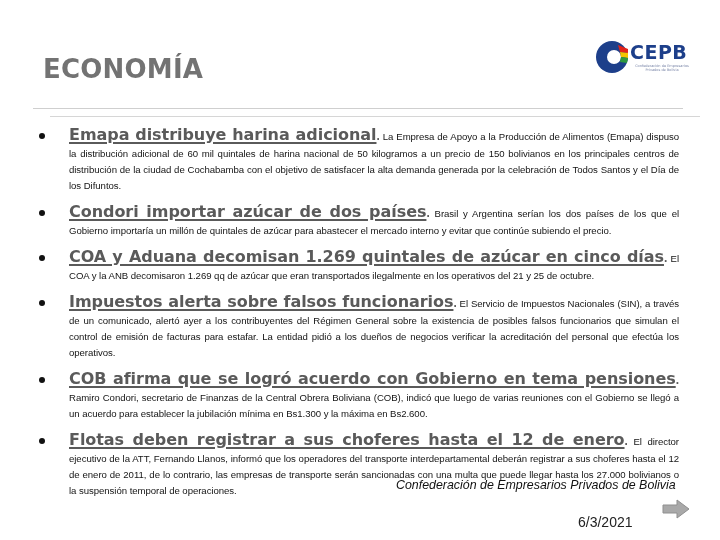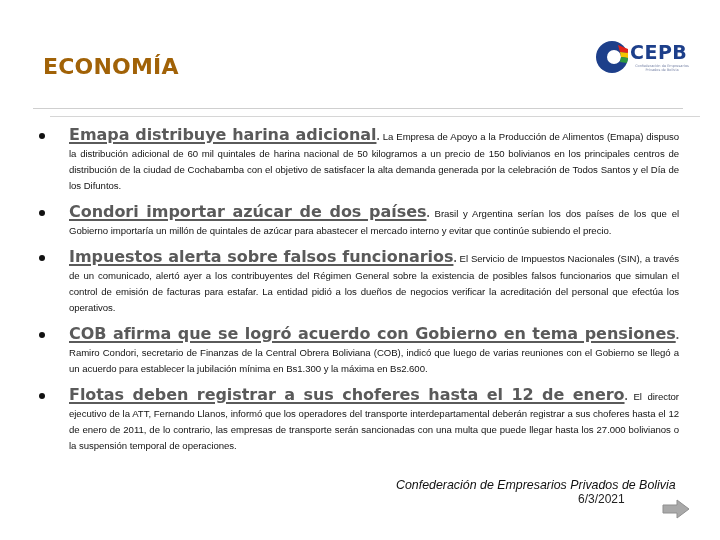--- a/index.html
+++ b/index.html
@@ -2,21 +2,21 @@
 <html><head>
   <meta charset="utf-8">
   <style>
     * { box-sizing: border-box; margin: 0; padding: 0; }
     html, body { width: 720px; height: 540px; background: #ffffff; overflow: hidden; }
     body { position: relative; font-family: "DejaVu Sans", sans-serif; color: #111; }
 
     .title {
       position: absolute; left: 43px; top: 54px;
       font-family: "DejaVu Sans", sans-serif; font-weight: bold;
-      font-size: 22px; color: #a16207; letter-spacing: 0.2px;
+      font-size: 26px; color: #737373; letter-spacing: 0.2px;
     }
     .logo { position: absolute; left: 594px; top: 39px; width: 100px; height: 40px; }
     .logo .mark { position: absolute; left: 0; top: 0; width: 36px; height: 36px; }
     .logo .brand {
       position: absolute; left: 36px; top: 2px;
       font-family: "DejaVu Sans", sans-serif; font-weight: bold; font-size: 19px;
       color: #1d3f8a; letter-spacing: 0.5px;
     }
     .logo .sub {
       position: absolute; left: 36px; top: 25px; width: 64px;
@@ -40,22 +40,22 @@
       color: #5a5a5a; text-decoration: underline; text-decoration-thickness: 2px;
       text-underline-offset: 2px; line-height: 22px;
     }
     .sep { color: #5a5a5a; font-weight: bold; font-size: 12px; }
 
     .footer-org {
       position: absolute; left: 396px; top: 478px;
       font-family: "Liberation Sans", sans-serif; font-style: italic; font-size: 12.4px; color: #111;
     }
     .footer-date {
-      position: absolute; left: 578px; top: 492px;
-      font-family: "Liberation Sans", sans-serif; font-size: 12px; color: #222;
+      position: absolute; left: 578px; top: 514px;
+      font-family: "Liberation Sans", sans-serif; font-size: 14px; color: #222;
     }
     .next-arrow { position: absolute; left: 662px; top: 499px; width: 28px; height: 20px; cursor: pointer; }
   </style>
 </head>
 <body>
 
 <div class="title">ECONOMÍA</div>
 
 <div class="logo">
   <svg class="mark" viewBox="0 0 36 36">
@@ -77,20 +77,24 @@
   <div class="item">
     <span class="bullet"></span>
     <p class="para"><span class="headline">Emapa distribuye harina adicional</span><span class="sep">.</span><span> La Empresa de Apoyo a la Producción de Alimentos (Emapa) dispuso la distribución adicional de 60 mil quintales de harina nacional de 50 kilogramos a un precio de 150 bolivianos en los principales centros de distribución de la ciudad de Cochabamba con el objetivo de satisfacer la alta demanda generada por la celebración de Todos Santos y el Día de los Difuntos.</span></p>
   </div>
   <div class="item">
     <span class="bullet"></span>
     <p class="para"><span class="headline">Condori importar azúcar de dos países</span><span class="sep">.</span><span> Brasil y Argentina serían los dos países de los que el Gobierno importaría un millón de quintales de azúcar para abastecer el mercado interno y evitar que continúe subiendo el precio.</span></p>
   </div>
   <div class="item">
     <span class="bullet"></span>
+    <p class="para"><span class="headline">COA y Aduana decomisan 1.269 quintales de azúcar en cinco días</span><span class="sep">.</span><span> El COA y la ANB decomisaron 1.269 qq de azúcar que eran transportados ilegalmente en los operativos del 21 y 25 de octubre.</span></p>
+  </div>
+  <div class="item">
+    <span class="bullet"></span>
     <p class="para"><span class="headline"> Impuestos alerta sobre falsos funcionarios</span><span class="sep">.</span><span> El Servicio de Impuestos Nacionales (SIN), a través de un comunicado, alertó ayer a los contribuyentes del Régimen General sobre la existencia de posibles falsos funcionarios que simulan el control de emisión de facturas para estafar. La entidad pidió a los dueños de negocios verificar la acreditación del personal que efectúa los operativos.</span></p>
   </div>
   <div class="item">
     <span class="bullet"></span>
     <p class="para"><span class="headline">COB afirma que se logró acuerdo con Gobierno en tema pensiones</span><span class="sep">.</span><span> Ramiro Condori, secretario de Finanzas de la Central Obrera Boliviana (COB), indicó que luego de varias reuniones con el Gobierno se llegó a un acuerdo para establecer la jubilación mínima en Bs1.300 y la máxima en Bs2.600.</span></p>
   </div>
   <div class="item">
     <span class="bullet"></span>
     <p class="para"><span class="headline">Flotas deben registrar a sus choferes hasta el 12 de enero</span><span class="sep">.</span><span> El director ejecutivo de la ATT, Fernando Llanos, informó que los operadores del transporte interdepartamental deberán registrar a sus choferes hasta el 12 de enero de 2011, de lo contrario, las empresas de transporte serán sancionadas con una multa que puede llegar hasta los 27.000 bolivianos o la suspensión temporal de operaciones.</span></p>
   </div>

